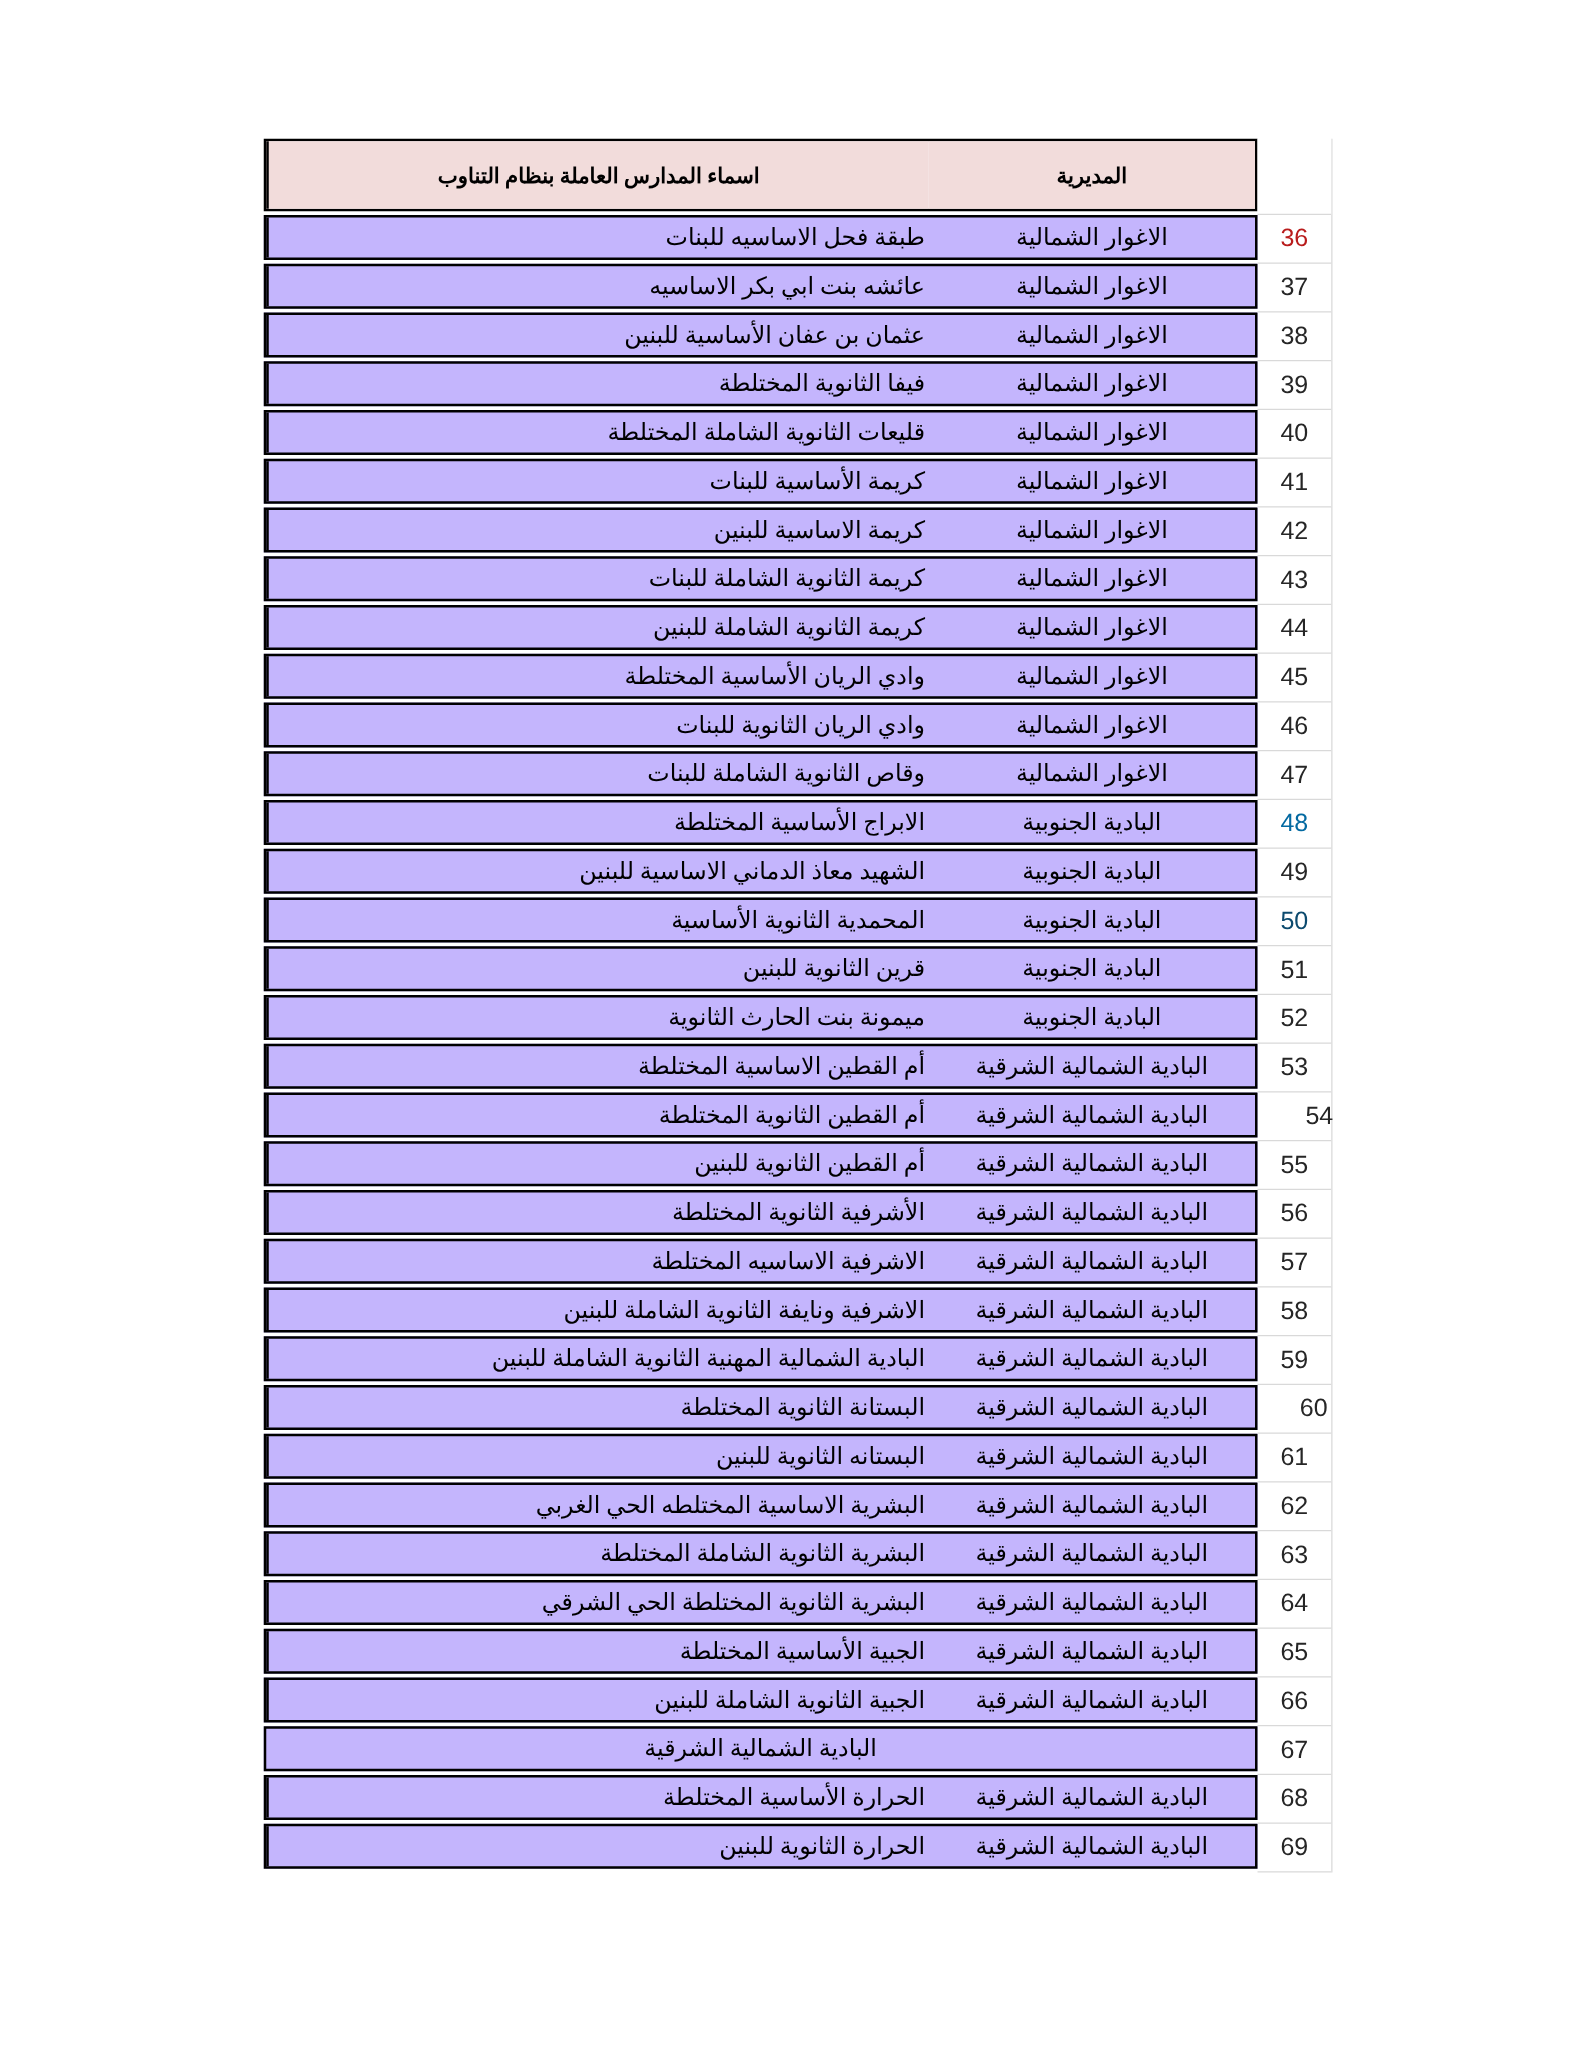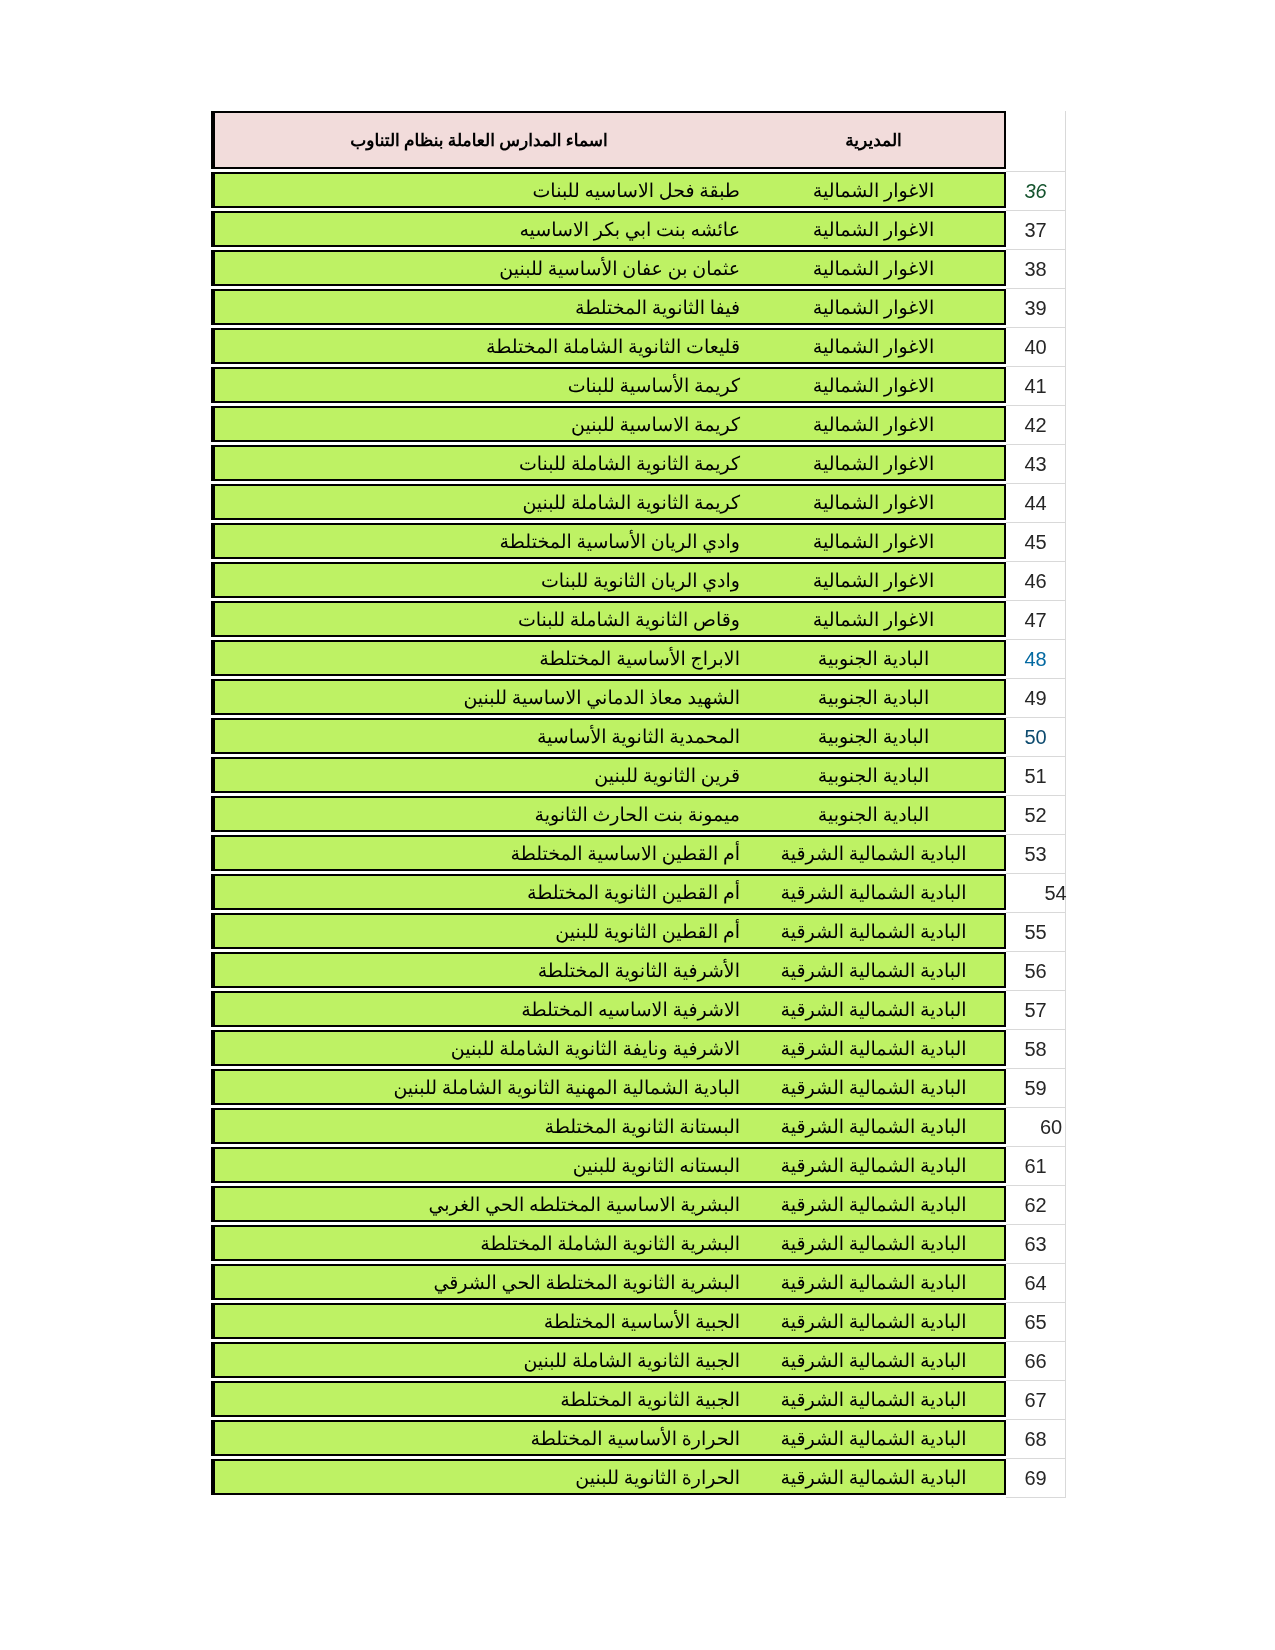--- a/index.html
+++ b/index.html
@@ -24,21 +24,21 @@
     font-weight:bold;font-size:17px;color:#000;
     direction:rtl;
   }
   .hcell.school{width:530px;border-left:2px solid #000;}
   .hcell.dir{flex:1;}
 
   .rows{margin-top:3px;}
   .trow{
     display:flex;box-sizing:border-box;height:36px;
     border:2px solid #000;margin-bottom:3px;
-    background:#bef264;
+    background:#c4b5fd;
   }
   .tcell{
     box-sizing:border-box;display:flex;align-items:center;
     font-size:19px;color:#000;direction:rtl;line-height:1;
     white-space:nowrap;overflow:hidden;
   }
   .tcell.school{
     width:530px;border-left:2px solid #000;
     justify-content:flex-start; 
     padding-right:3px;padding-left:4px;
@@ -191,37 +191,36 @@
         </div>
         <div class="trow">
           <div class="tcell school">الجبية الأساسية المختلطة</div>
           <div class="tcell dir">البادية الشمالية الشرقية</div>
         </div>
         <div class="trow">
           <div class="tcell school">الجبية الثانوية الشاملة للبنين</div>
           <div class="tcell dir">البادية الشمالية الشرقية</div>
         </div>
         <div class="trow">
-          <div class="tcell school">الجبية الثانوية المختلطة</div>
           <div class="tcell dir">البادية الشمالية الشرقية</div>
         </div>
         <div class="trow">
           <div class="tcell school">الحرارة الأساسية المختلطة</div>
           <div class="tcell dir">البادية الشمالية الشرقية</div>
         </div>
         <div class="trow">
           <div class="tcell school">الحرارة الثانوية للبنين</div>
           <div class="tcell dir">البادية الشمالية الشرقية</div>
         </div>
       </div>
   </div>
 
   <div class="numcol" id="numcol">
     <div class="numspacer"></div>
-  <div class="numcell" style="color: #14532d; font-style: italic;">36</div>
+  <div class="numcell" style="color: #b91c1c;">36</div>
       <div class="numcell" style="color: rgb(38, 38, 38);">37</div>
       <div class="numcell" style="color: rgb(38, 38, 38);">38</div>
       <div class="numcell" style="color: rgb(38, 38, 38);">39</div>
       <div class="numcell" style="color: rgb(38, 38, 38);">40</div>
       <div class="numcell" style="color: rgb(38, 38, 38);">41</div>
       <div class="numcell" style="color: rgb(38, 38, 38);">42</div>
       <div class="numcell" style="color: rgb(38, 38, 38);">43</div>
       <div class="numcell" style="color: rgb(38, 38, 38);">44</div>
       <div class="numcell" style="color: rgb(38, 38, 38);">45</div>
       <div class="numcell" style="color: rgb(38, 38, 38);">46</div>

